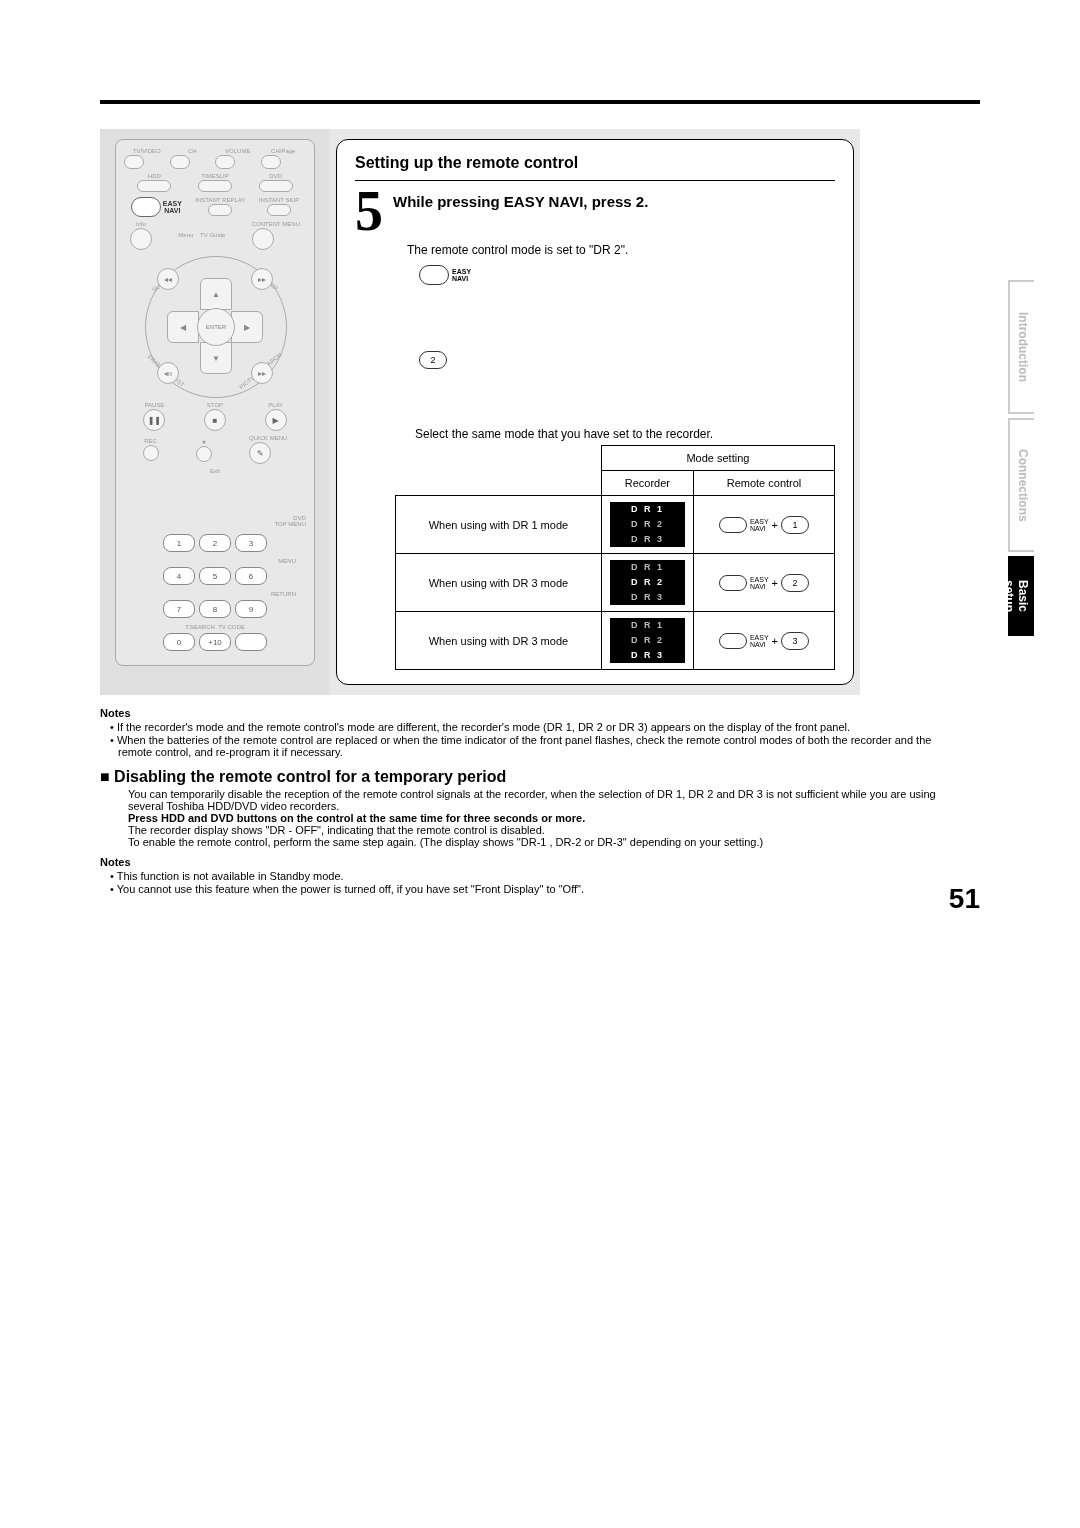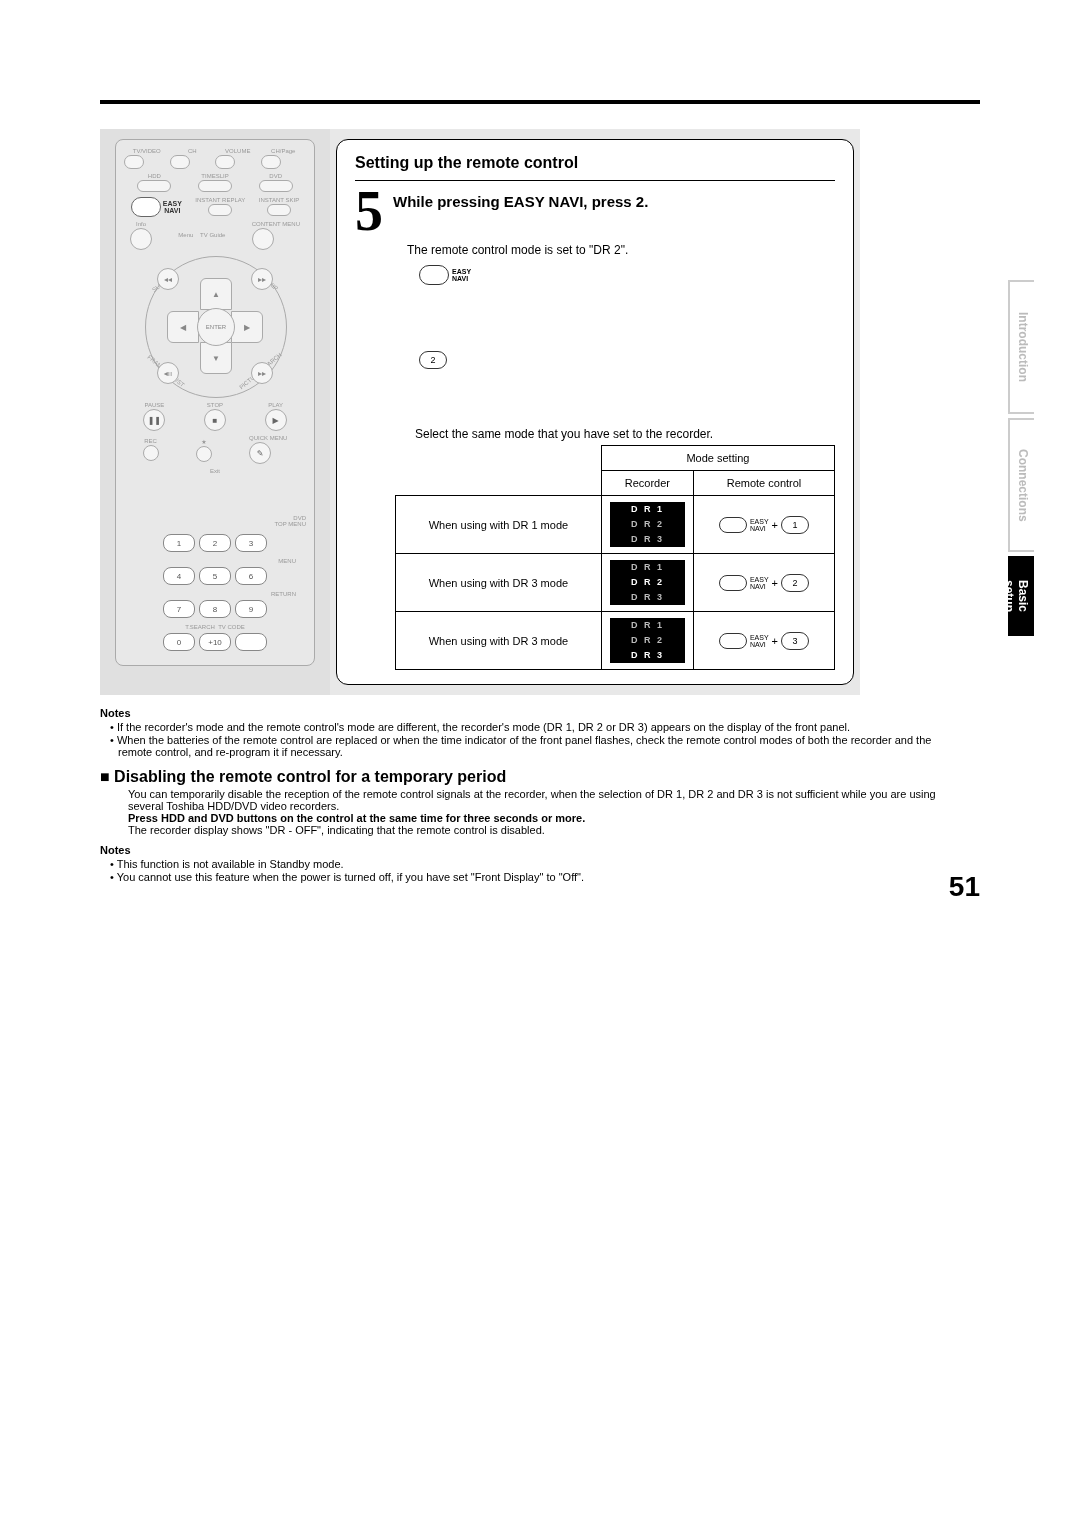--- a/index.html
+++ b/index.html
@@ -470,20 +470,21 @@
     <ul>
       <li>If the recorder's mode and the remote control's mode are different, the recorder's mode (DR 1, DR 2 or DR 3) appears on the display of the front panel.</li>
       <li>When the batteries of the remote control are replaced or when the time indicator of the front panel flashes, check the remote control modes of both the recorder and the remote control, and re-program it if necessary.</li>
     </ul>
 
     <div class="sub-title">Disabling the remote control for a temporary period</div>
     <div class="disable-body">
       <div>You can temporarily disable the reception of the remote control signals at the recorder, when the selection of DR 1, DR 2 and DR 3 is not sufficient while you are using several Toshiba HDD/DVD video recorders.</div>
       <div style="font-weight:bold">Press HDD and DVD buttons on the control at the same time for three seconds or more.</div>
       <div>The recorder display shows "DR - OFF", indicating that the remote control is disabled.</div>
+      <div>To enable the remote control, perform the same step again. (The display shows "DR-1 , DR-2 or DR-3" depending on your setting.)</div>
     </div>
 
     <div class="notes-title" style="margin-top:8px">Notes</div>
     <ul>
       <li>This function is not available in Standby mode.</li>
       <li>You cannot use this feature when the power is turned off, if you have set "Front Display" to "Off".</li>
     </ul>
   </div>
 
   <div class="page-num">51</div>

